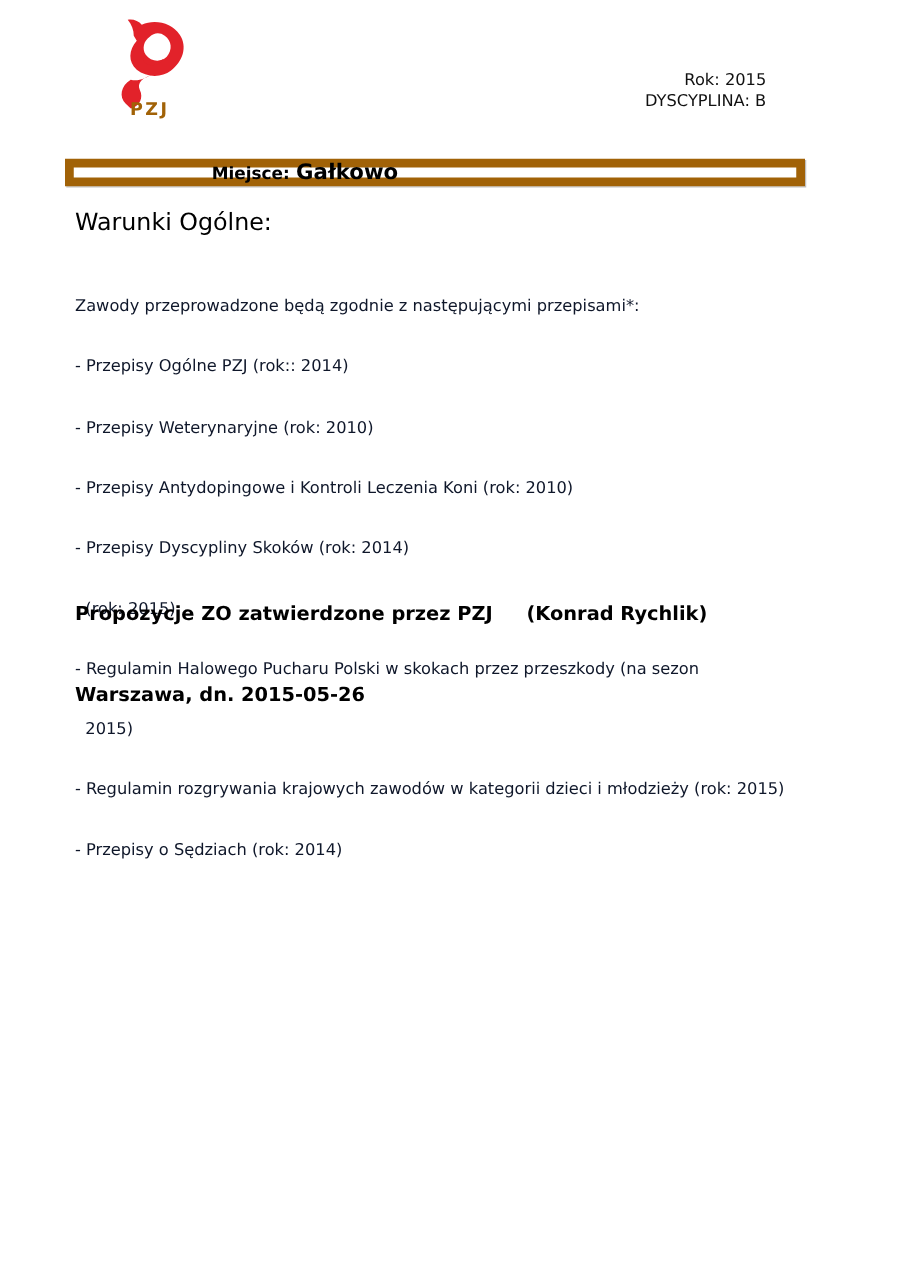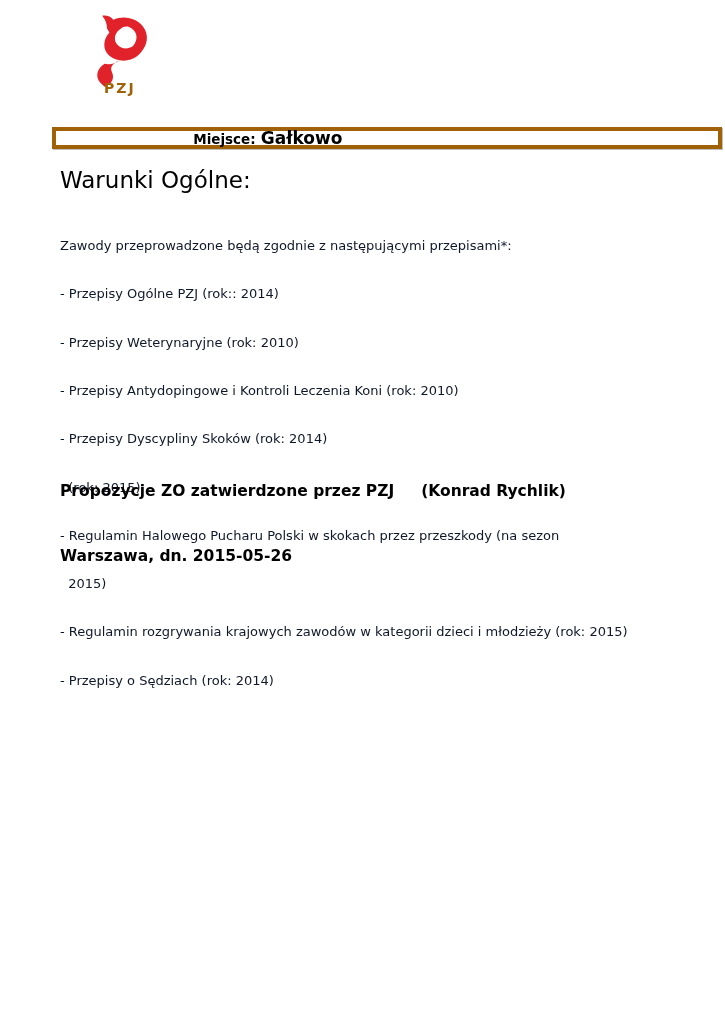--- a/index.html
+++ b/index.html
@@ -19,34 +19,34 @@
     position:absolute;left:21px;top:65px;
     font-size:14px;font-weight:600;letter-spacing:2px;color:#a16207;
   }
   
   .meta{
     position:absolute;right:112px;top:57px;
     text-align:right;font-size:13px;line-height:16.5px;color:#111;
   }
   
   .header-bar{
-    position:absolute;left:52px;top:127px;width:670px;height:22px;
-    box-sizing:border-box;border:4px solid #a16207;
+    position:absolute;left:52px;top:127px;width:592px;height:22px;
+    box-sizing:border-box;border:7px solid #a16207;
     box-shadow:1px 1px 0 rgba(0,0,0,0.25);
     display:flex;align-items:center;background:#fff;
   }
   .header-bar .cell-left{width:64%;text-align:center;white-space:nowrap;}
   .header-bar .cell-right{flex:1;text-align:left;padding-left:8px;white-space:nowrap;}
   .lbl-sm{font-weight:bold;font-size:13.5px;color:#000;}
   .val-lg{font-weight:bold;font-size:17px;color:#000;}
   .val-md{font-weight:bold;font-size:14.5px;color:#000;}
   
   .section-title{
     position:absolute;left:60px;top:167px;
-    font-size:23px;font-weight:400;color:#000;
+    font-size:19px;font-weight:400;color:#000;
   }
   
   .body-text{
     position:absolute;left:60px;top:206px;width:610px;
     font-size:13px;line-height:16.1px;color:#0f172a;
     white-space:pre-wrap;
   }
   
   .footer{
     position:absolute;left:60px;top:438px;width:620px;
@@ -61,20 +61,24 @@
 
   <div class="logo">
     <svg width="80" height="72" viewBox="0 0 100 90" aria-hidden="true">
       <path fill-rule="evenodd" d="M33 22 C25 31 24 43 33 51 C43 59 58 59 67 52 C79 43 84 28 76 16 C68 4 51 0 38 6 C35 2 29 0 24 1 C28 6 30 11 30 17 C31 19 32 20 33 22 Z M46 18 C40 22 38 30 42 36 C47 43 57 44 63 38 C69 31 68 22 61 17 C56 13 50 14 46 18 Z" fill="#e2222a"></path>
       <path d="M41 37 C46 43 54 44 60 40 C55 48 45 48 40 43 C40 41 40 39 41 37 Z" fill="#e2222a"></path>
       <path d="M50 54 C42 60 34 63 27 61 C17 67 15 78 22 85 C25 88 28 90 27 90 C36 87 40 79 36 71 C33 64 39 59 48 56 Z" fill="#e2222a"></path>
     </svg>
     <span class="logo-label">PZJ</span>
   </div>
 
+  <div class="meta">
+    <div>Rok: 2015</div>
+    <div>DYSCYPLINA: B</div>
+  </div>
 
   <div class="header-bar">
     <div class="cell-left">
       <span class="lbl-sm">Miejsce:</span>
       <span class="val-lg">Gałkowo</span>
     </div>
   </div>
 
   <div class="section-title">Warunki Ogólne:</div>
 

